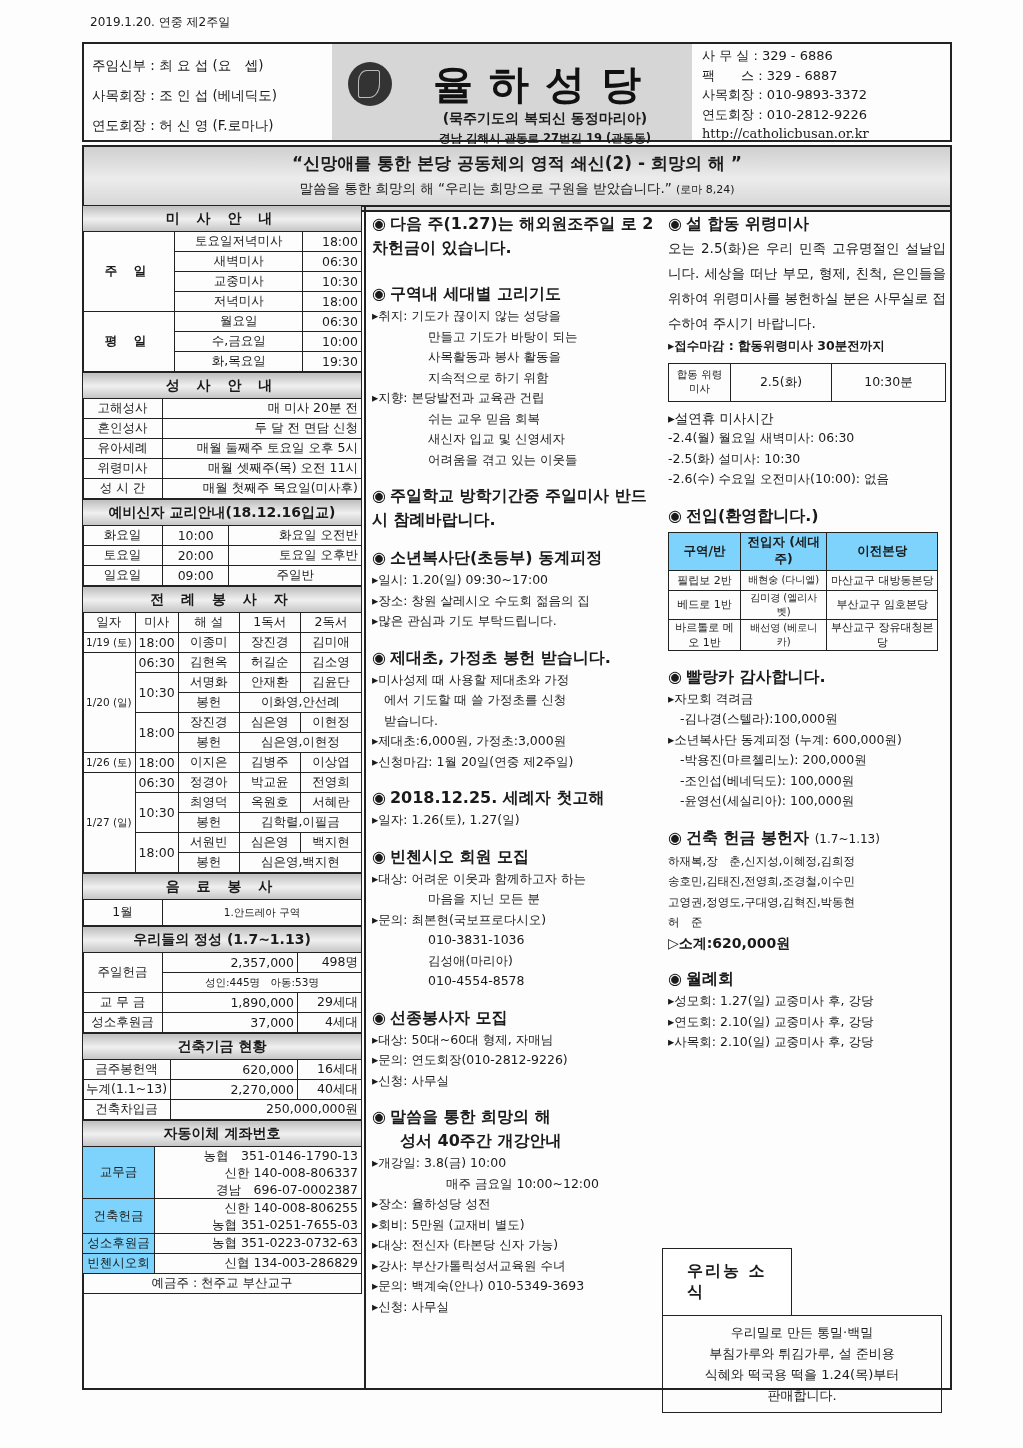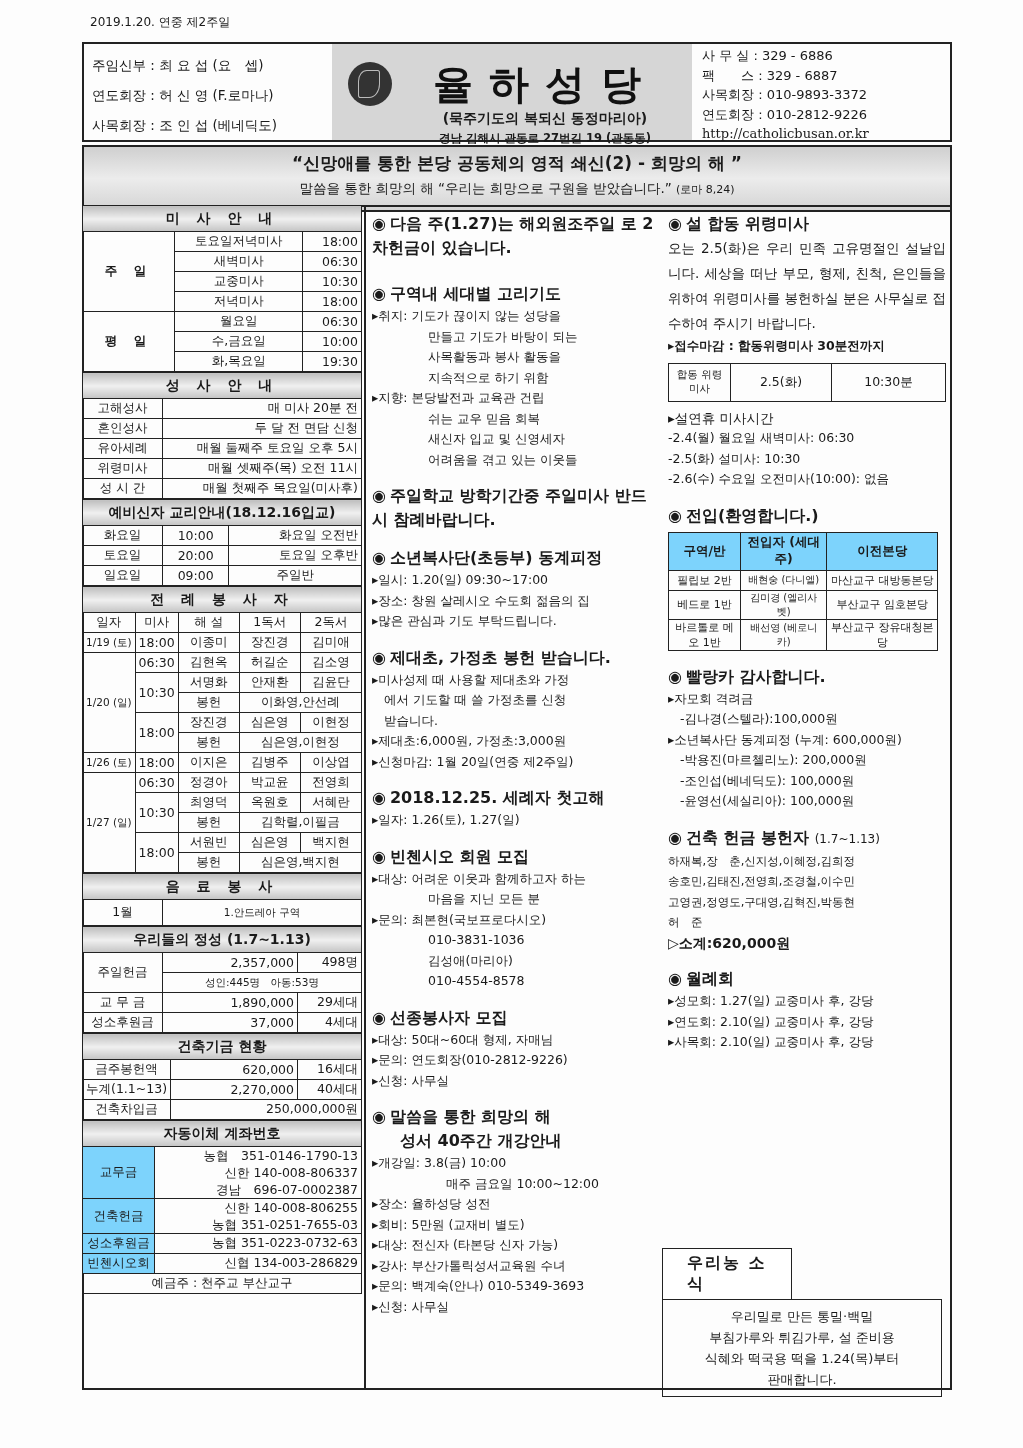--- a/index.html
+++ b/index.html
@@ -34,33 +34,33 @@
 .col2{left:372px;top:212px;width:285px;font-size:12.5px}
 .col3{left:668px;top:212px;width:278px;font-size:12.5px}
 .sec{margin-bottom:14px}
 .st{font-size:16px;font-weight:bold;line-height:24px}
 .st .bul{font-weight:normal;margin-right:4px}
 .ln{line-height:20.5px;white-space:nowrap}
 .ind{padding-left:56px}
 .ind2{padding-left:12px}
 .para{font-size:13.5px;line-height:25px;text-align:justify}
 .notice{left:662px;top:1248px;width:280px}
-.notice-tab{font-size:16px;font-weight:bold;padding:4px 24px;border:1px solid #222;border-bottom:none;width:130px;background:#fff;letter-spacing:2px}
+.notice-tab{font-size:16px;font-weight:bold;padding:12px 24px;border:1px solid #222;border-bottom:none;width:130px;background:#fff;letter-spacing:2px}
 .notice-body{border:1px solid #222;text-align:center;font-size:13px;line-height:21px;padding:6px 4px}
 </style>
 </head>
 <body>
 
 <div class="abs date">2019.1.20. 연중 제2주일</div>
 
 <div class="abs hdr">
  <div class="hdr-left">
   <div>주임신부 : 최 요 섭 (요　셉)</div>
+  <div>사목회장 : 조 인 섭 (베네딕도)</div>
   <div>연도회장 : 허 신 영 (F.로마나)</div>
-  <div>사목회장 : 조 인 섭 (베네딕도)</div>
  </div>
  <div class="hdr-mid">
   <div class="logo"></div>
   <div class="mid-txt">
    <div class="church">율하성당</div>
    <div class="sub1">(묵주기도의 복되신 동정마리아)</div>
    <div class="sub2">경남 김해시 관동로 27번길 19 (관동동)</div>
   </div>
  </div>
  <div class="hdr-right">

